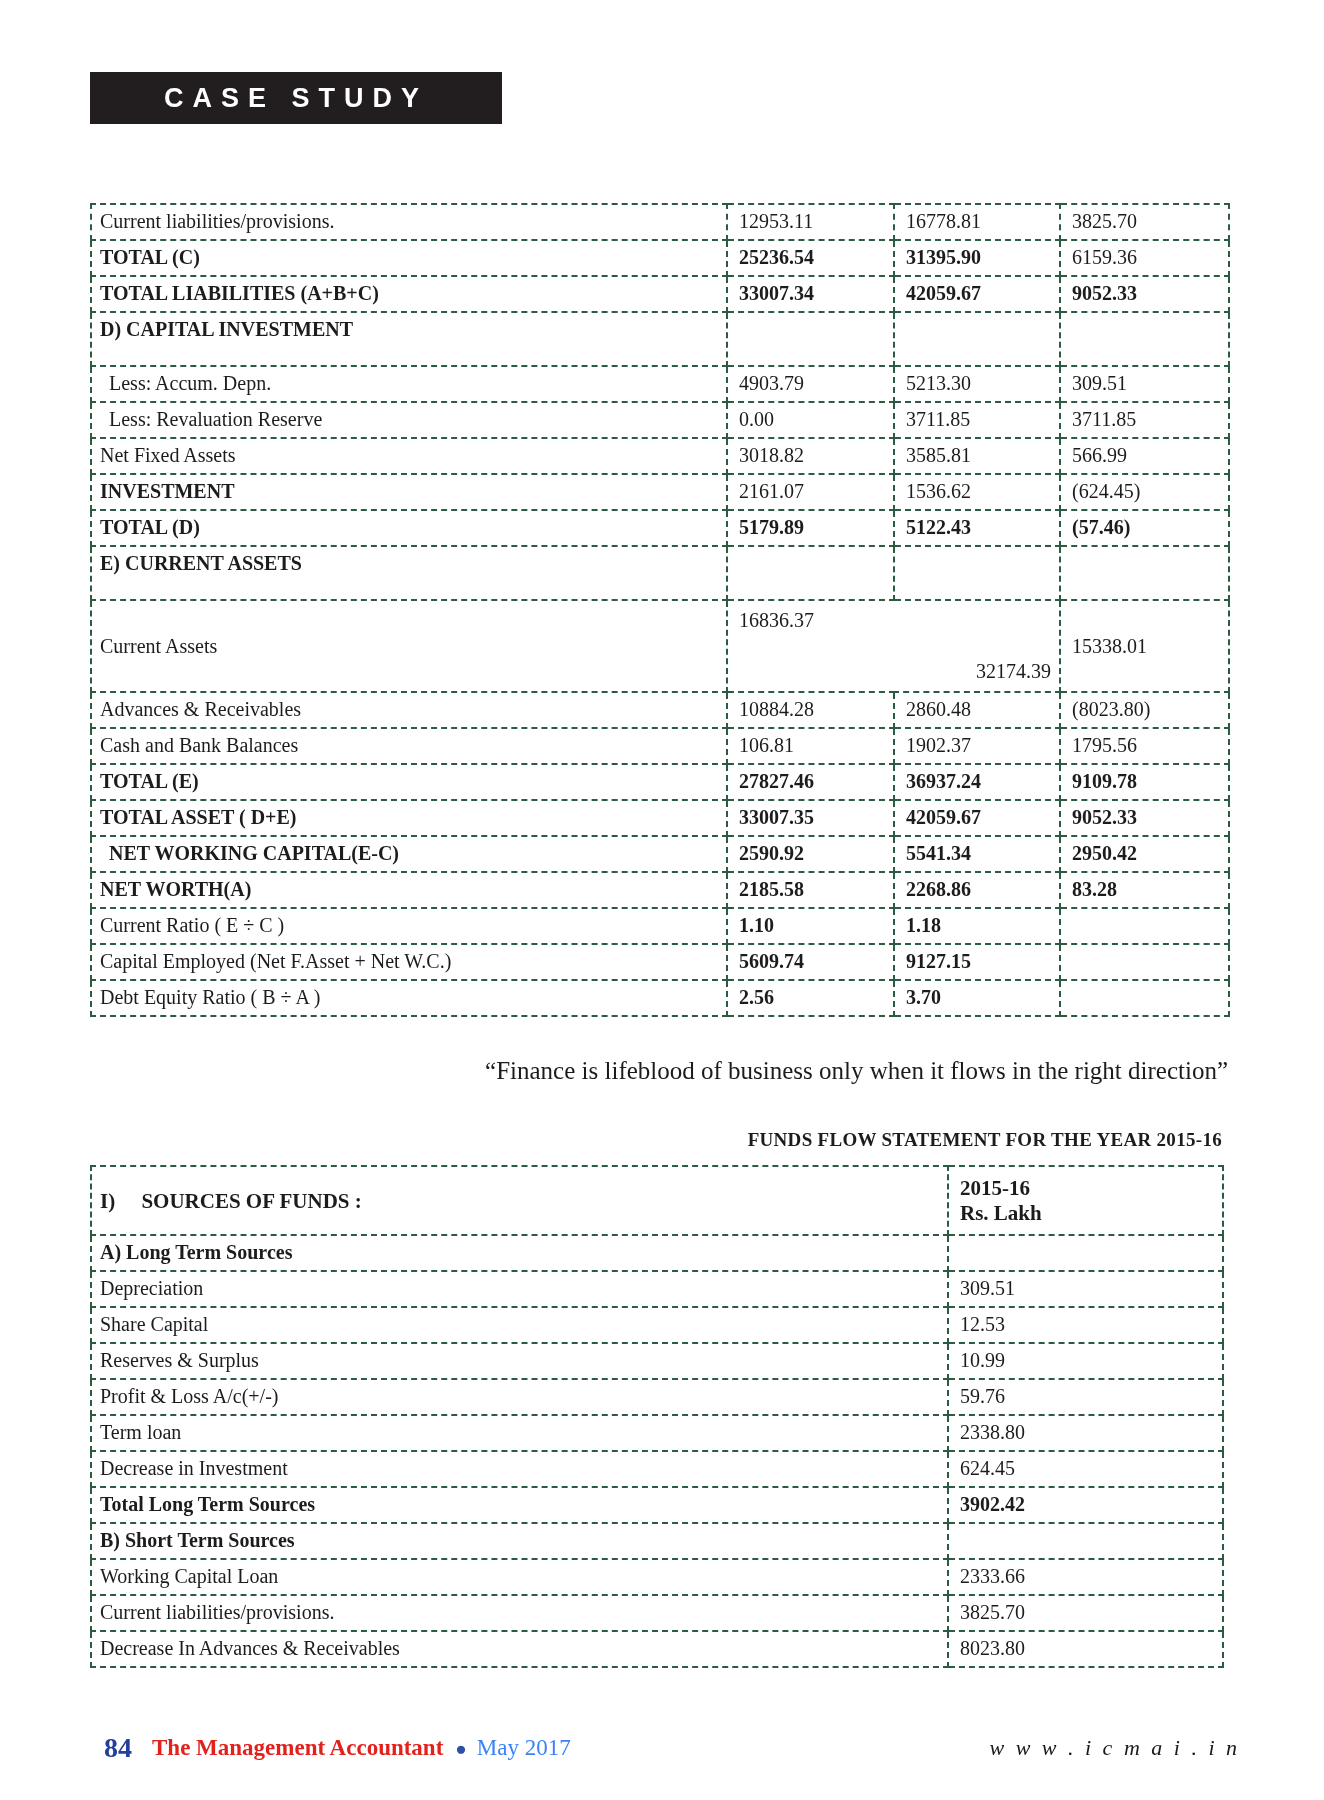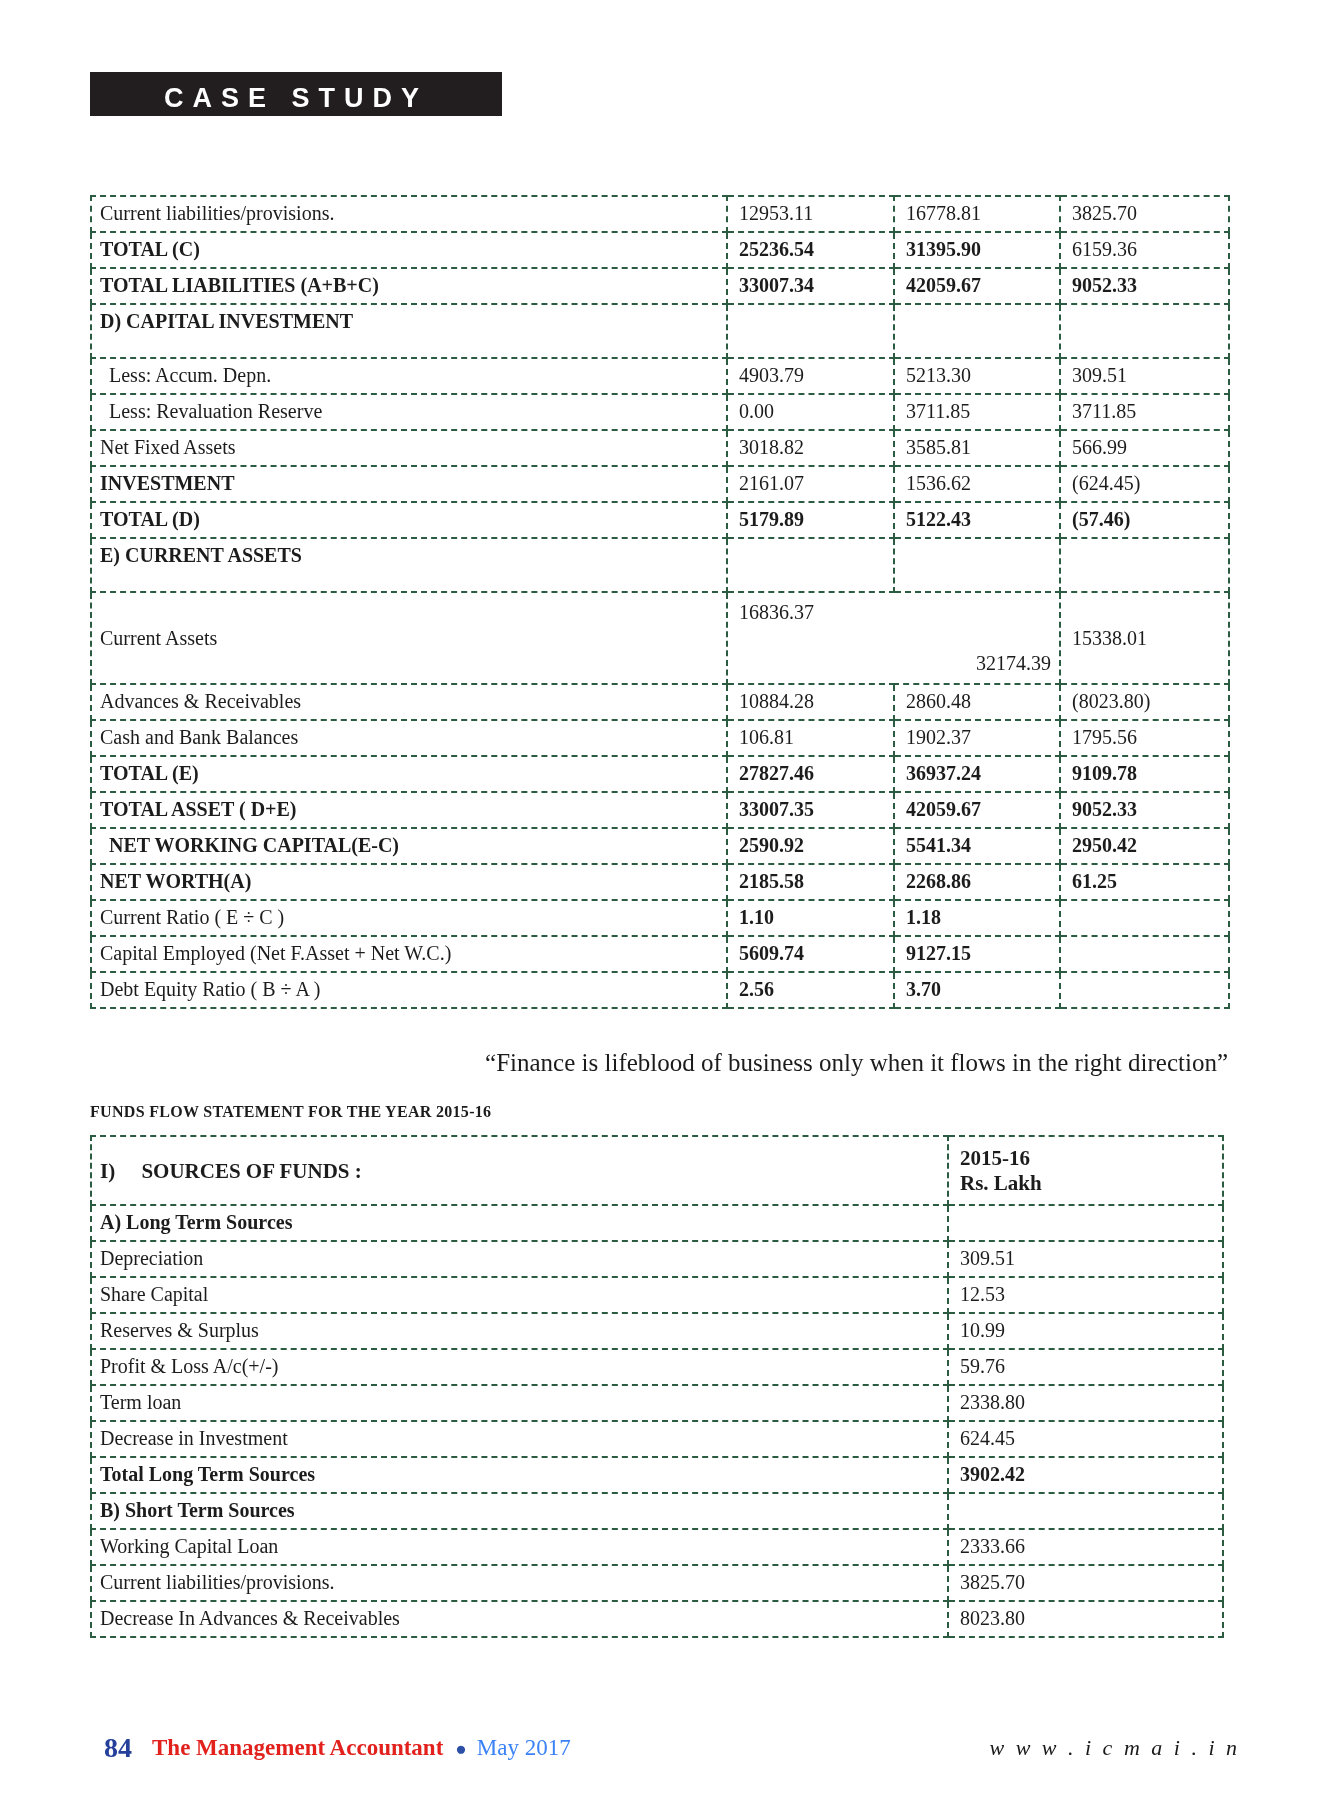--- a/index.html
+++ b/index.html
@@ -1,41 +1,41 @@
 <!DOCTYPE html>
 <html><head>
 <meta charset="utf-8">
 <style>
   html,body{margin:0;padding:0;background:#ffffff;}
   .page{position:relative;width:1324px;height:1800px;background:#ffffff;overflow:hidden;
         font-family:"Liberation Serif", serif;color:#1c1c1c;}
   .content{position:absolute;left:90px;top:72px;width:1138px;}
 
-  .banner{width:412px;height:44px;background:#221e1f;color:#ffffff;
+  .banner{width:412px;height:52px;background:#221e1f;color:#ffffff;
           font-family:"Liberation Sans", sans-serif;font-weight:bold;
           font-size:27px;letter-spacing:9px;text-align:center;line-height:53px;}
 
   table{border-collapse:collapse;table-layout:fixed;}
   #t1{width:1138px;margin-top:79px;}
   #t2{width:1132px;margin-top:14px;}
   td{border:2px dashed #2b5c41;font-size:20px;line-height:1.15;
      vertical-align:middle;padding:5px 8px 6px 8px;word-wrap:break-word;}
   td.num{padding-left:11px;}
   td.b{font-weight:bold;}
   td.ind{padding-left:17px;}
   tr.sect td{padding-bottom:24px;}
   .line{pointer-events:none;}
   tr.tall td{padding-top:8px;padding-bottom:8px;}
   tr.tall .line + .line{margin-top:28px;text-align:right;}
   tr.head td{padding-top:9px;padding-bottom:9px;font-size:21px;}
   tr.head .line + .line{margin-top:1px;}
 
   .quote{margin-top:40px;font-size:25px;text-align:right;}
-  .funds-heading{margin-top:26px;width:1132px;text-align:left;
-                 font-weight:bold;font-size:16px;letter-spacing:0.3px;}
+  .funds-heading{margin-top:44px;width:1132px;text-align:right;
+                 font-weight:bold;font-size:19px;letter-spacing:0.3px;}
 
   .footer{position:absolute;left:90px;right:84px;top:1732px;
           display:flex;justify-content:space-between;align-items:center;margin-left:14px;}
   .footer-left{display:flex;align-items:center;}
   .page-num{color:#24409b;font-weight:bold;font-size:28px;}
   .mag-name{color:#e2211c;font-size:23px;margin-left:20px;font-weight:bold;}
   .dot{color:#2b50a5;font-size:19px;margin-left:12px;margin-right:10px;line-height:1;}
   .issue{color:#3b82f6;font-size:23px;}
   .website{font-size:22px;font-style:italic;letter-spacing:3px;color:#1a1a1a;}
 </style>
@@ -152,21 +152,21 @@
           <tr>
             <td class="b ind lab">NET WORKING CAPITAL(E-C)</td>
             <td class="b num">2590.92</td>
             <td class="b num">5541.34</td>
             <td class="b num">2950.42</td>
           </tr>
           <tr>
             <td class="b lab">NET WORTH(A)</td>
             <td class="b num">2185.58</td>
             <td class="b num">2268.86</td>
-            <td class="b num">61.25</td>
+            <td class="b num">83.28</td>
           </tr>
           <tr>
             <td class="lab">Current Ratio ( E ÷ C )</td>
             <td class="b num">1.10</td>
             <td class="b num">1.18</td>
             <td class="num"></td>
           </tr>
           <tr>
             <td class="lab">Capital Employed (Net F.Asset + Net W.C.)</td>
             <td class="b num">5609.74</td>

